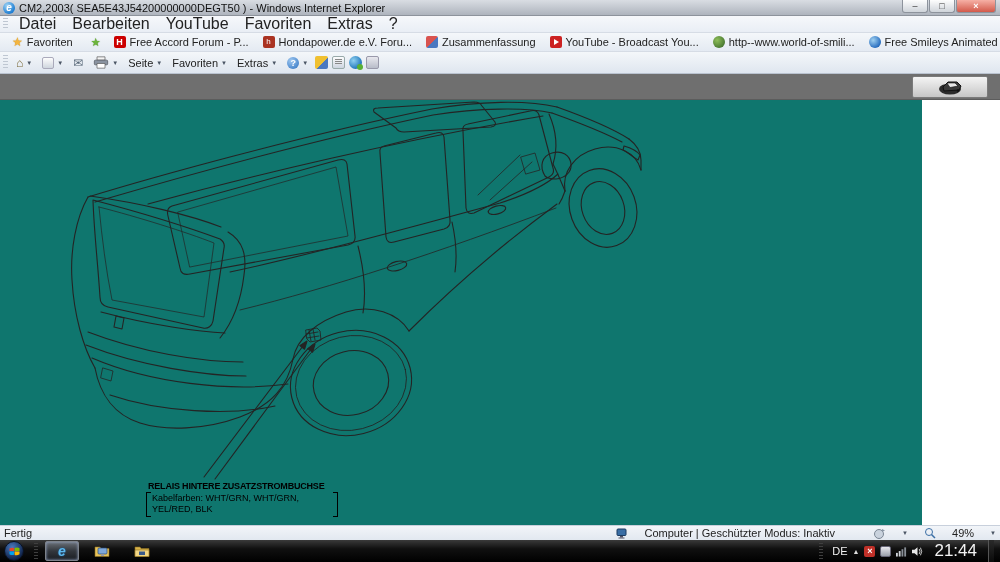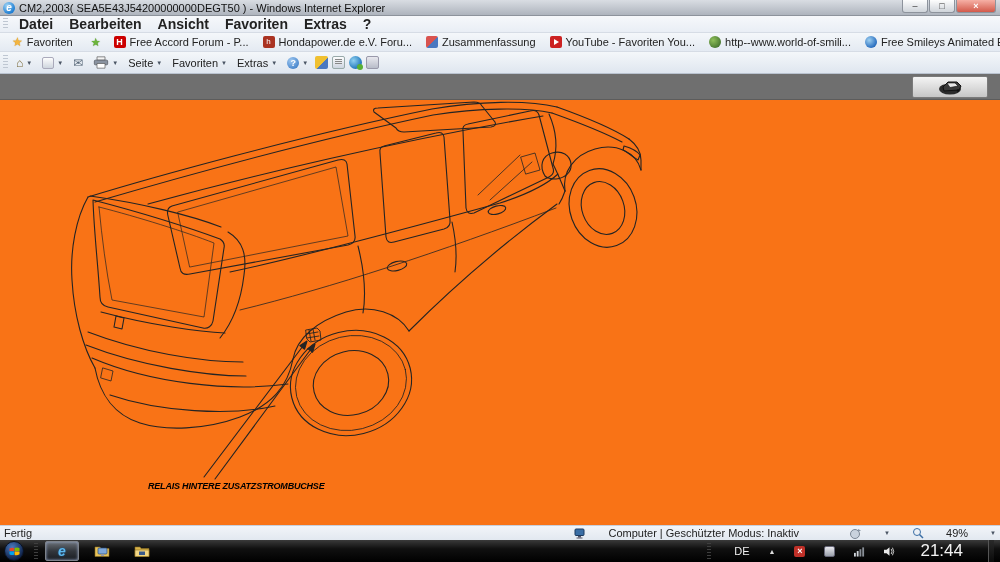--- a/index.html
+++ b/index.html
@@ -12,21 +12,21 @@
   .ie-logo { width:12px; height:12px; border-radius:50%; background:radial-gradient(circle at 35% 30%, #9fd4f5, #1f7fd4 70%);
              color:#fff; font-size:10px; font-weight:bold; font-style:italic; line-height:12px; text-align:center; margin-right:4px; }
   .title-text { font-size:11px; color:#111; white-space:nowrap; }
   .win-controls { position:absolute; right:4px; top:0; display:flex; }
   .win-btn { width:26px; height:13px; font-size:9px; line-height:12px; text-align:center; color:#333;
              background:linear-gradient(#fdfdfd,#cfd4da); border:1px solid #8d939c; border-top:none; border-radius:0 0 3px 3px; margin-left:1px; }
   .win-btn.close { width:40px; background:linear-gradient(#f6b0a5,#d2594a); color:#fff; font-weight:bold; }
 
   
   .menubar { height:17px; background:linear-gradient(#f6f8fb,#e9eef5); border-bottom:1px solid #d6dce5;
-             display:flex; align-items:center; font-size:14px; color:#222;font-weight:bold; }
+             display:flex; align-items:center; font-size:16px; color:#222; }
   .grip { width:5px; height:70%; margin:0 3px; background:repeating-linear-gradient(#bfc7d2 0 1px, transparent 1px 3px); }
   .menu-item { padding:1px 8px; }
 
   
   .favbar { height:19px; background:linear-gradient(#f4f7fa,#e4eaf2); border-bottom:1px solid #d6dce5;
             display:flex; align-items:center; font-size:11px; color:#222; white-space:nowrap; overflow:hidden; }
   .fav-btn { display:flex; align-items:center; gap:4px; padding:1px 6px; }
   .star { color:#f4b53f; font-size:12px; line-height:12px; text-shadow:0 0 1px #b27d1a; }
   .star.add { color:#6cb53c; font-size:11px; text-shadow:0 0 1px #3c7a1a; }
   .vsep { width:1px; height:70%; background:#c9d1dc; margin:0 3px; }
@@ -56,46 +56,46 @@
   .ext2::after{ content:""; position:absolute; left:2px; top:2px; width:7px; height:1px; background:#888; box-shadow:0 2px 0 #888, 0 4px 0 #888; }
   .ext3 { border-radius:50%; background:radial-gradient(circle at 35% 35%, #8fd0f0, #2a7fc0 65%, #1a5a90); position:relative; }
   .ext3::after{ content:""; position:absolute; right:-1px; bottom:-1px; width:6px; height:6px; border-radius:50%; background:#59b033; }
   .ext4 { background:linear-gradient(#e8e8ee,#b8bcc8); border:1px solid #99a; }
 
   
   .page { height:451px; background:#fff; position:relative; }
   .page-band { height:26px; background:#6f6f6f; border-bottom:1px solid #5c5c5c; position:relative; }
   .page-print { position:absolute; right:12px; top:2px; width:76px; height:22px; border:1px solid #7a7a7a;
                 border-radius:2px; background:linear-gradient(#f4f4f4,#c6c6c6); display:flex; align-items:center; justify-content:center; }
-  .white-area { position:relative; width:1000px; height:425px; background:#f97316;font-style:italic; }
+  .white-area { position:relative; width:922px; height:425px; background:#0f766e; }
   .white-area svg.car { position:absolute; left:0; top:0; }
 
   .diagram-label { position:absolute; left:146px; top:381px; color:#000; }
   .dl-title { font-size:9px; font-weight:bold; letter-spacing:-0.2px; padding-left:2px; }
   .dl-box { position:relative; width:192px; margin-top:1px; padding:1px 8px 2px 6px; font-size:9px; line-height:11px; }
   .bracket { position:absolute; top:0; bottom:0; width:5px; }
   .bracket.l { left:0; border-left:1px solid #000; border-top:1px solid #000; border-bottom:1px solid #000; }
   .bracket.r { right:0; border-right:1px solid #000; border-top:1px solid #000; border-bottom:1px solid #000; }
 
   
   .statusbar { height:15px; background:linear-gradient(#f2f5f9,#e2e8f0); border-top:1px solid #c8d0dc;
                display:flex; align-items:center; font-size:11px; color:#222; padding:0 4px; }
-  .status-right { margin-left:auto; display:flex; align-items:center; gap:22px; }
+  .status-right { margin-left:auto; display:flex; align-items:center; gap:16px; }
   .mini { display:inline-block; }
 
   
   .taskbar { height:22px; background:linear-gradient(#3a3a3a,#101010 40%,#000); display:flex; align-items:center; position:relative; }
   .orb { width:20px; height:20px; border-radius:50%; margin:0 6px 0 4px;
          background:radial-gradient(circle at 40% 30%, #4a7ac0, #12264d 70%, #060d1f); border:1px solid #0a1220;
          display:flex; align-items:center; justify-content:center; }
   .tgrip { width:4px; height:16px; margin:0 4px; background:repeating-linear-gradient(#3f3f3f 0 1px, transparent 1px 3px); }
   .task-btn { width:34px; height:20px; margin:0 3px; border-radius:2px; display:flex; align-items:center; justify-content:center; }
   .task-btn.active { background:linear-gradient(#6a6f76,#33373d 50%,#1a1d22); border:1px solid #7d828a; box-shadow:inset 0 0 3px #9ac; }
   .tb-e { color:#5db8ef; font-size:14px; font-weight:bold; font-style:italic; text-shadow:0 0 2px #1a5a90; }
-  .tray { margin-left:auto; display:flex; align-items:center; gap:19px; padding-right:6px; color:#eee; font-size:11px;justify-content:flex-end; }
+  .tray { margin-left:auto; display:flex; align-items:center; gap:5px; padding-right:6px; color:#eee; font-size:11px;justify-content:flex-end; }
   .tray-ic { width:11px; height:11px; }
   .tray-red { background:#c03028; border-radius:2px; color:#fff; font-size:9px; font-weight:bold; line-height:11px; text-align:center; }
   .tray-dev { background:linear-gradient(#e8e8ee,#9aa0aa); border-radius:2px; border:1px solid #667; }
   .clock { font-size:17px; color:#f2f2f2; padding:0 6px; }
   .show-desktop { width:6px; height:22px; border-left:1px solid #555; background:linear-gradient(#2a2a2a,#0a0a0a); }
   .overflow-arrow { font-size:7px; color:#ddd; }
   .lang { color:#f2f2f2; }
 </style>
 </head>
 <body>
@@ -109,21 +109,21 @@
       <div class="win-btn">–</div>
       <div class="win-btn">□</div>
       <div class="win-btn close">×</div>
     </div>
   </div>
 
   <div class="menubar">
     <div class="grip"></div>
     <div class="menu-item">Datei</div>
     <div class="menu-item">Bearbeiten</div>
-    <div class="menu-item">Ansicht</div>
+    <div class="menu-item">YouTube</div>
     <div class="menu-item">Favoriten</div>
     <div class="menu-item">Extras</div>
     <div class="menu-item">?</div>
   </div>
 
   <div class="favbar">
     <div class="grip"></div>
     <div class="fav-btn">
       <span class="star">★</span>
       <span>Favoriten</span>
@@ -139,21 +139,21 @@
     <div class="fav-item">
       <span class="favicon hpower">h</span>
       <span>Hondapower.de e.V. Foru...</span>
     </div>
     <div class="fav-item">
       <span class="favicon zus"></span>
       <span>Zusammenfassung</span>
     </div>
     <div class="fav-item">
       <span class="favicon yt"></span>
-      <span>YouTube - Favoriten You...</span>
+      <span>YouTube - Broadcast You...</span>
     </div>
     <div class="fav-item">
       <span class="favicon globe1"></span>
       <span>http--www.world-of-smili...</span>
     </div>
     <div class="fav-item">
       <span class="favicon globe2"></span>
       <span>Free Smileys Animated E...</span>
     </div>
 
@@ -290,20 +290,26 @@
         <g>
           <path d="M 204,377 L 303,246"></path>
           <path d="M 307,241 L 304.6,249.2 L 299.8,245.6 Z" fill="#242424"></path>
           <path d="M 215,379 L 311,249"></path>
           <path d="M 315,244 L 312.6,252.2 L 307.8,248.6 Z" fill="#242424"></path>
         </g>
       </svg>
 
       <div class="diagram-label">
         <div class="dl-title">RELAIS HINTERE ZUSATZSTROMBUCHSE</div>
+        <div class="dl-box">
+          <div class="bracket l"></div>
+          <div class="bracket r"></div>
+          <div>Kabelfarben: WHT/GRN, WHT/GRN,</div>
+          <div>YEL/RED, BLK</div>
+        </div>
       </div>
     </div>
   </div>
 
   <div class="statusbar">
     <span>Fertig</span>
     <div class="status-right">
       <svg class="mini" width="13" height="11" viewBox="0 0 13 11">
         <rect x="1" y="1" width="9" height="6.5" rx="1" fill="#3a6ea5" stroke="#1a3a60"></rect>
         <rect x="4" y="8" width="3" height="1.5" fill="#556"></rect>

